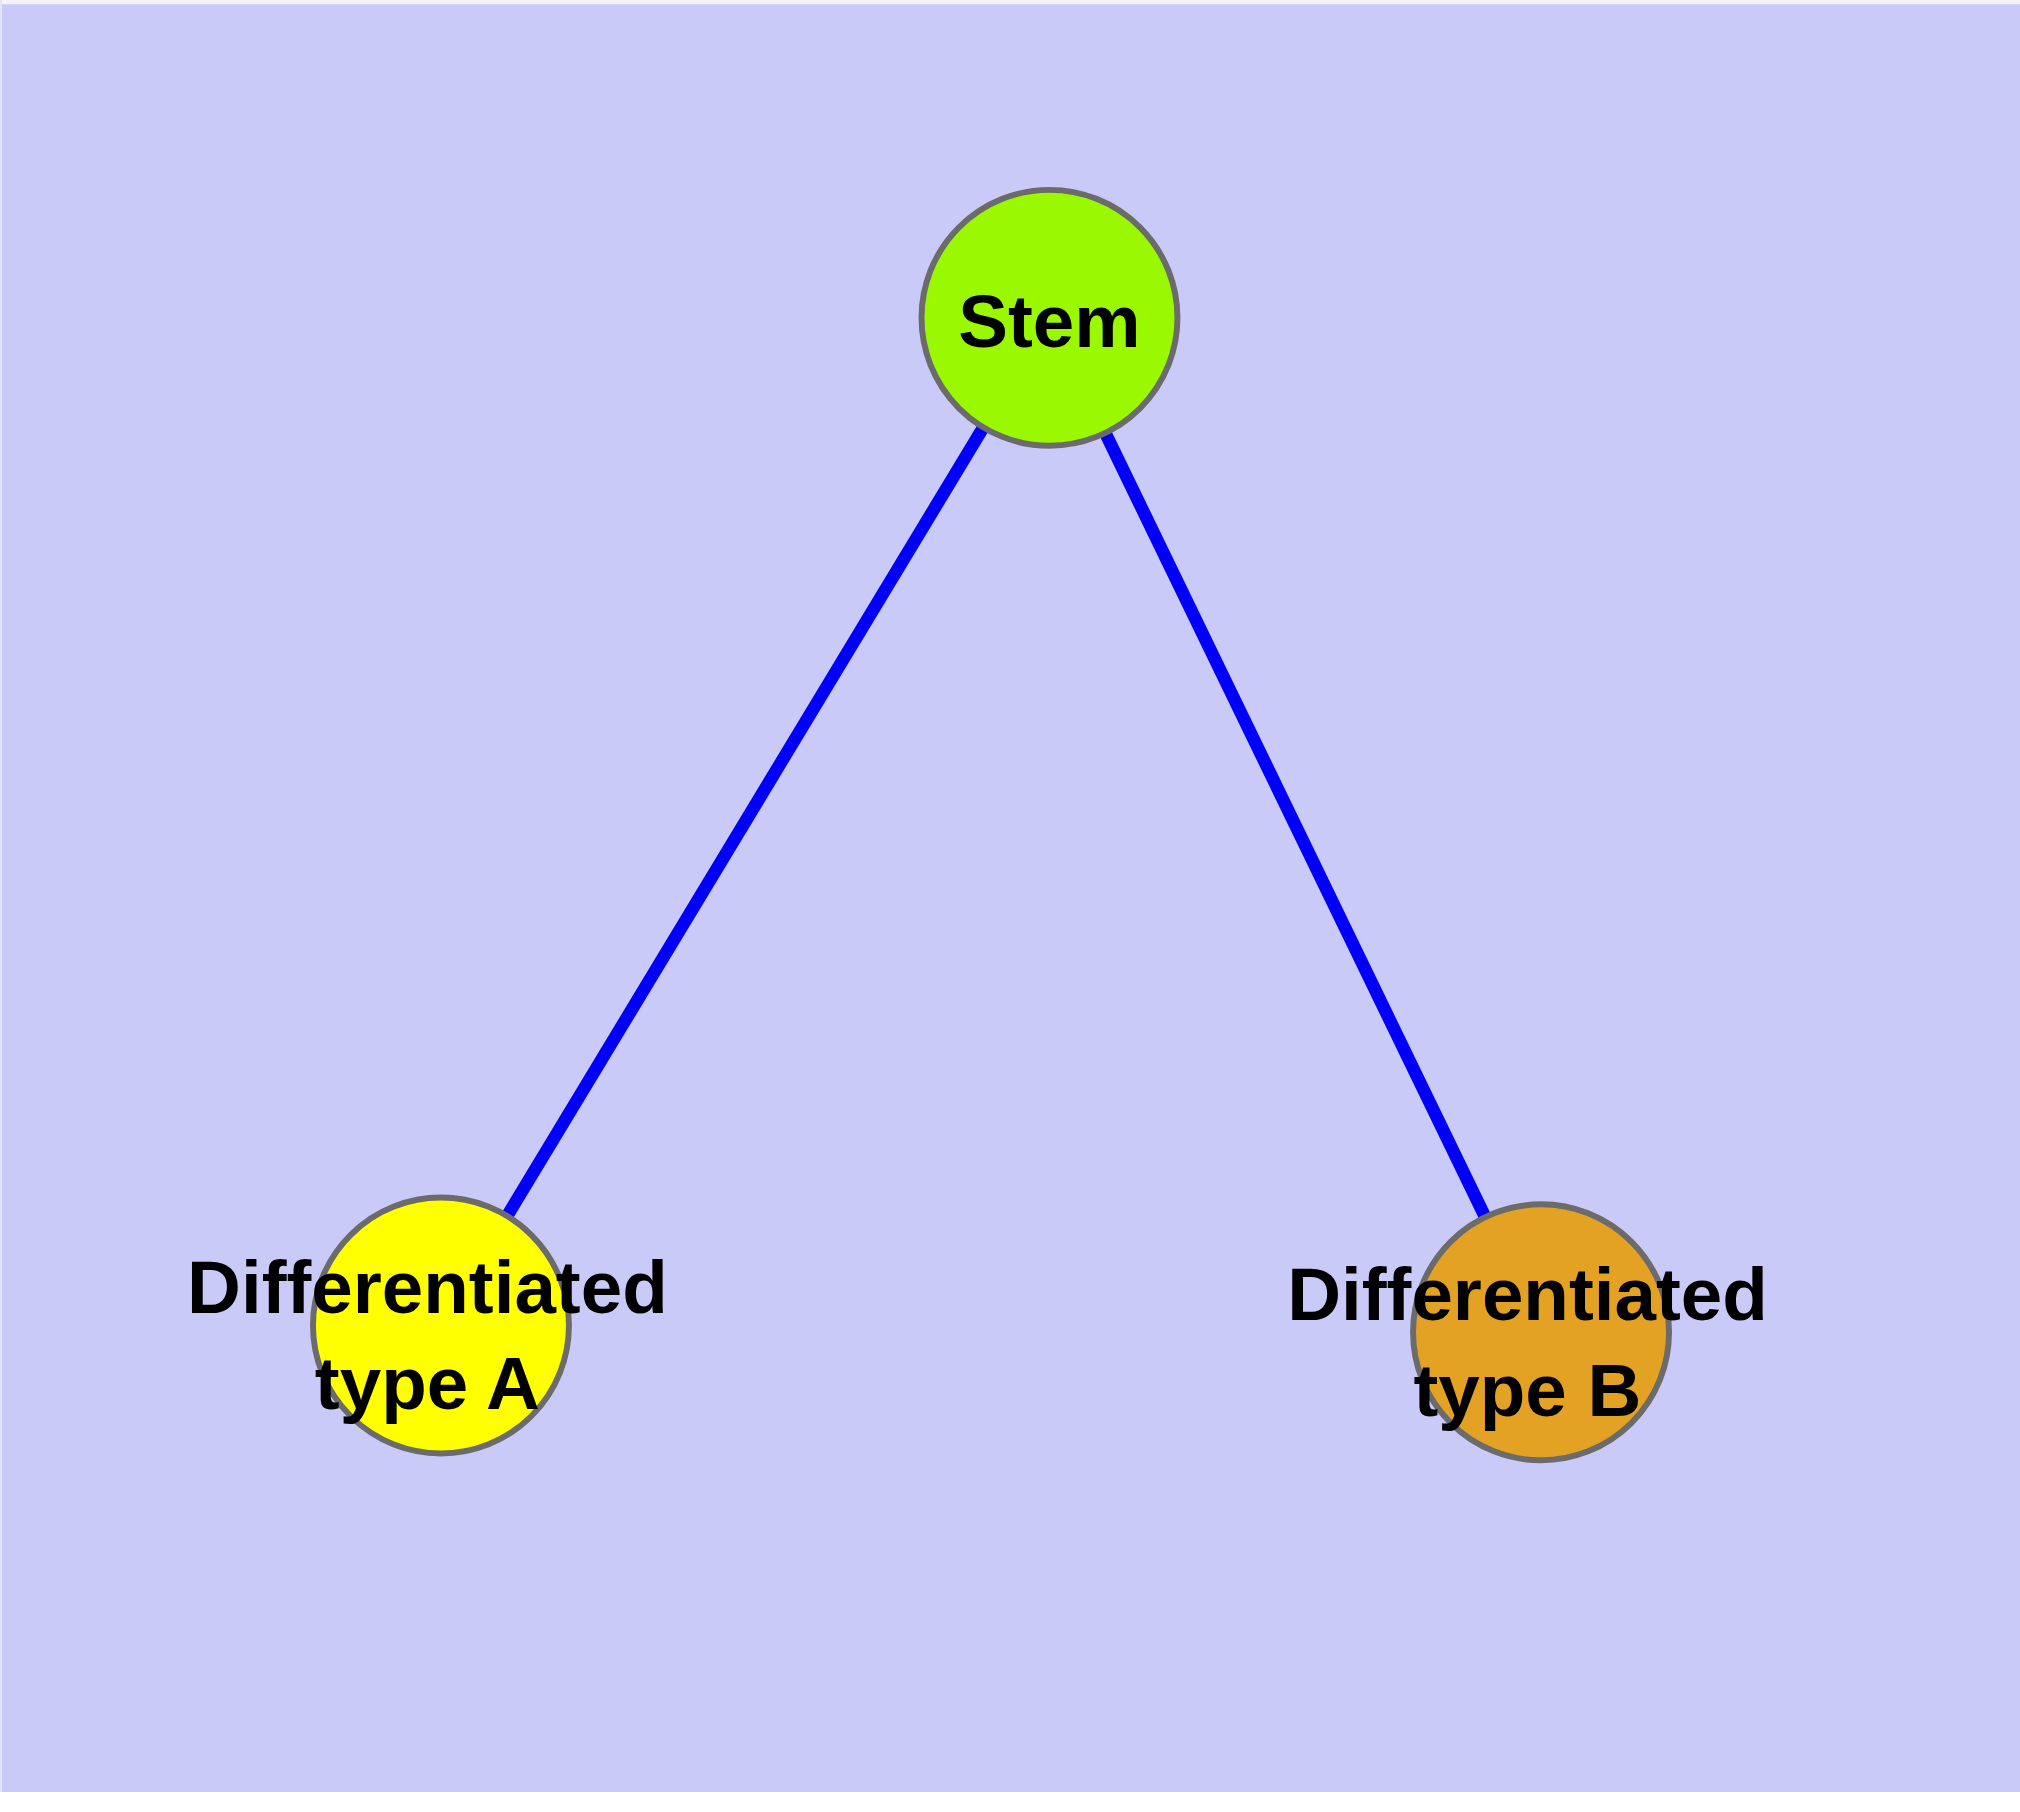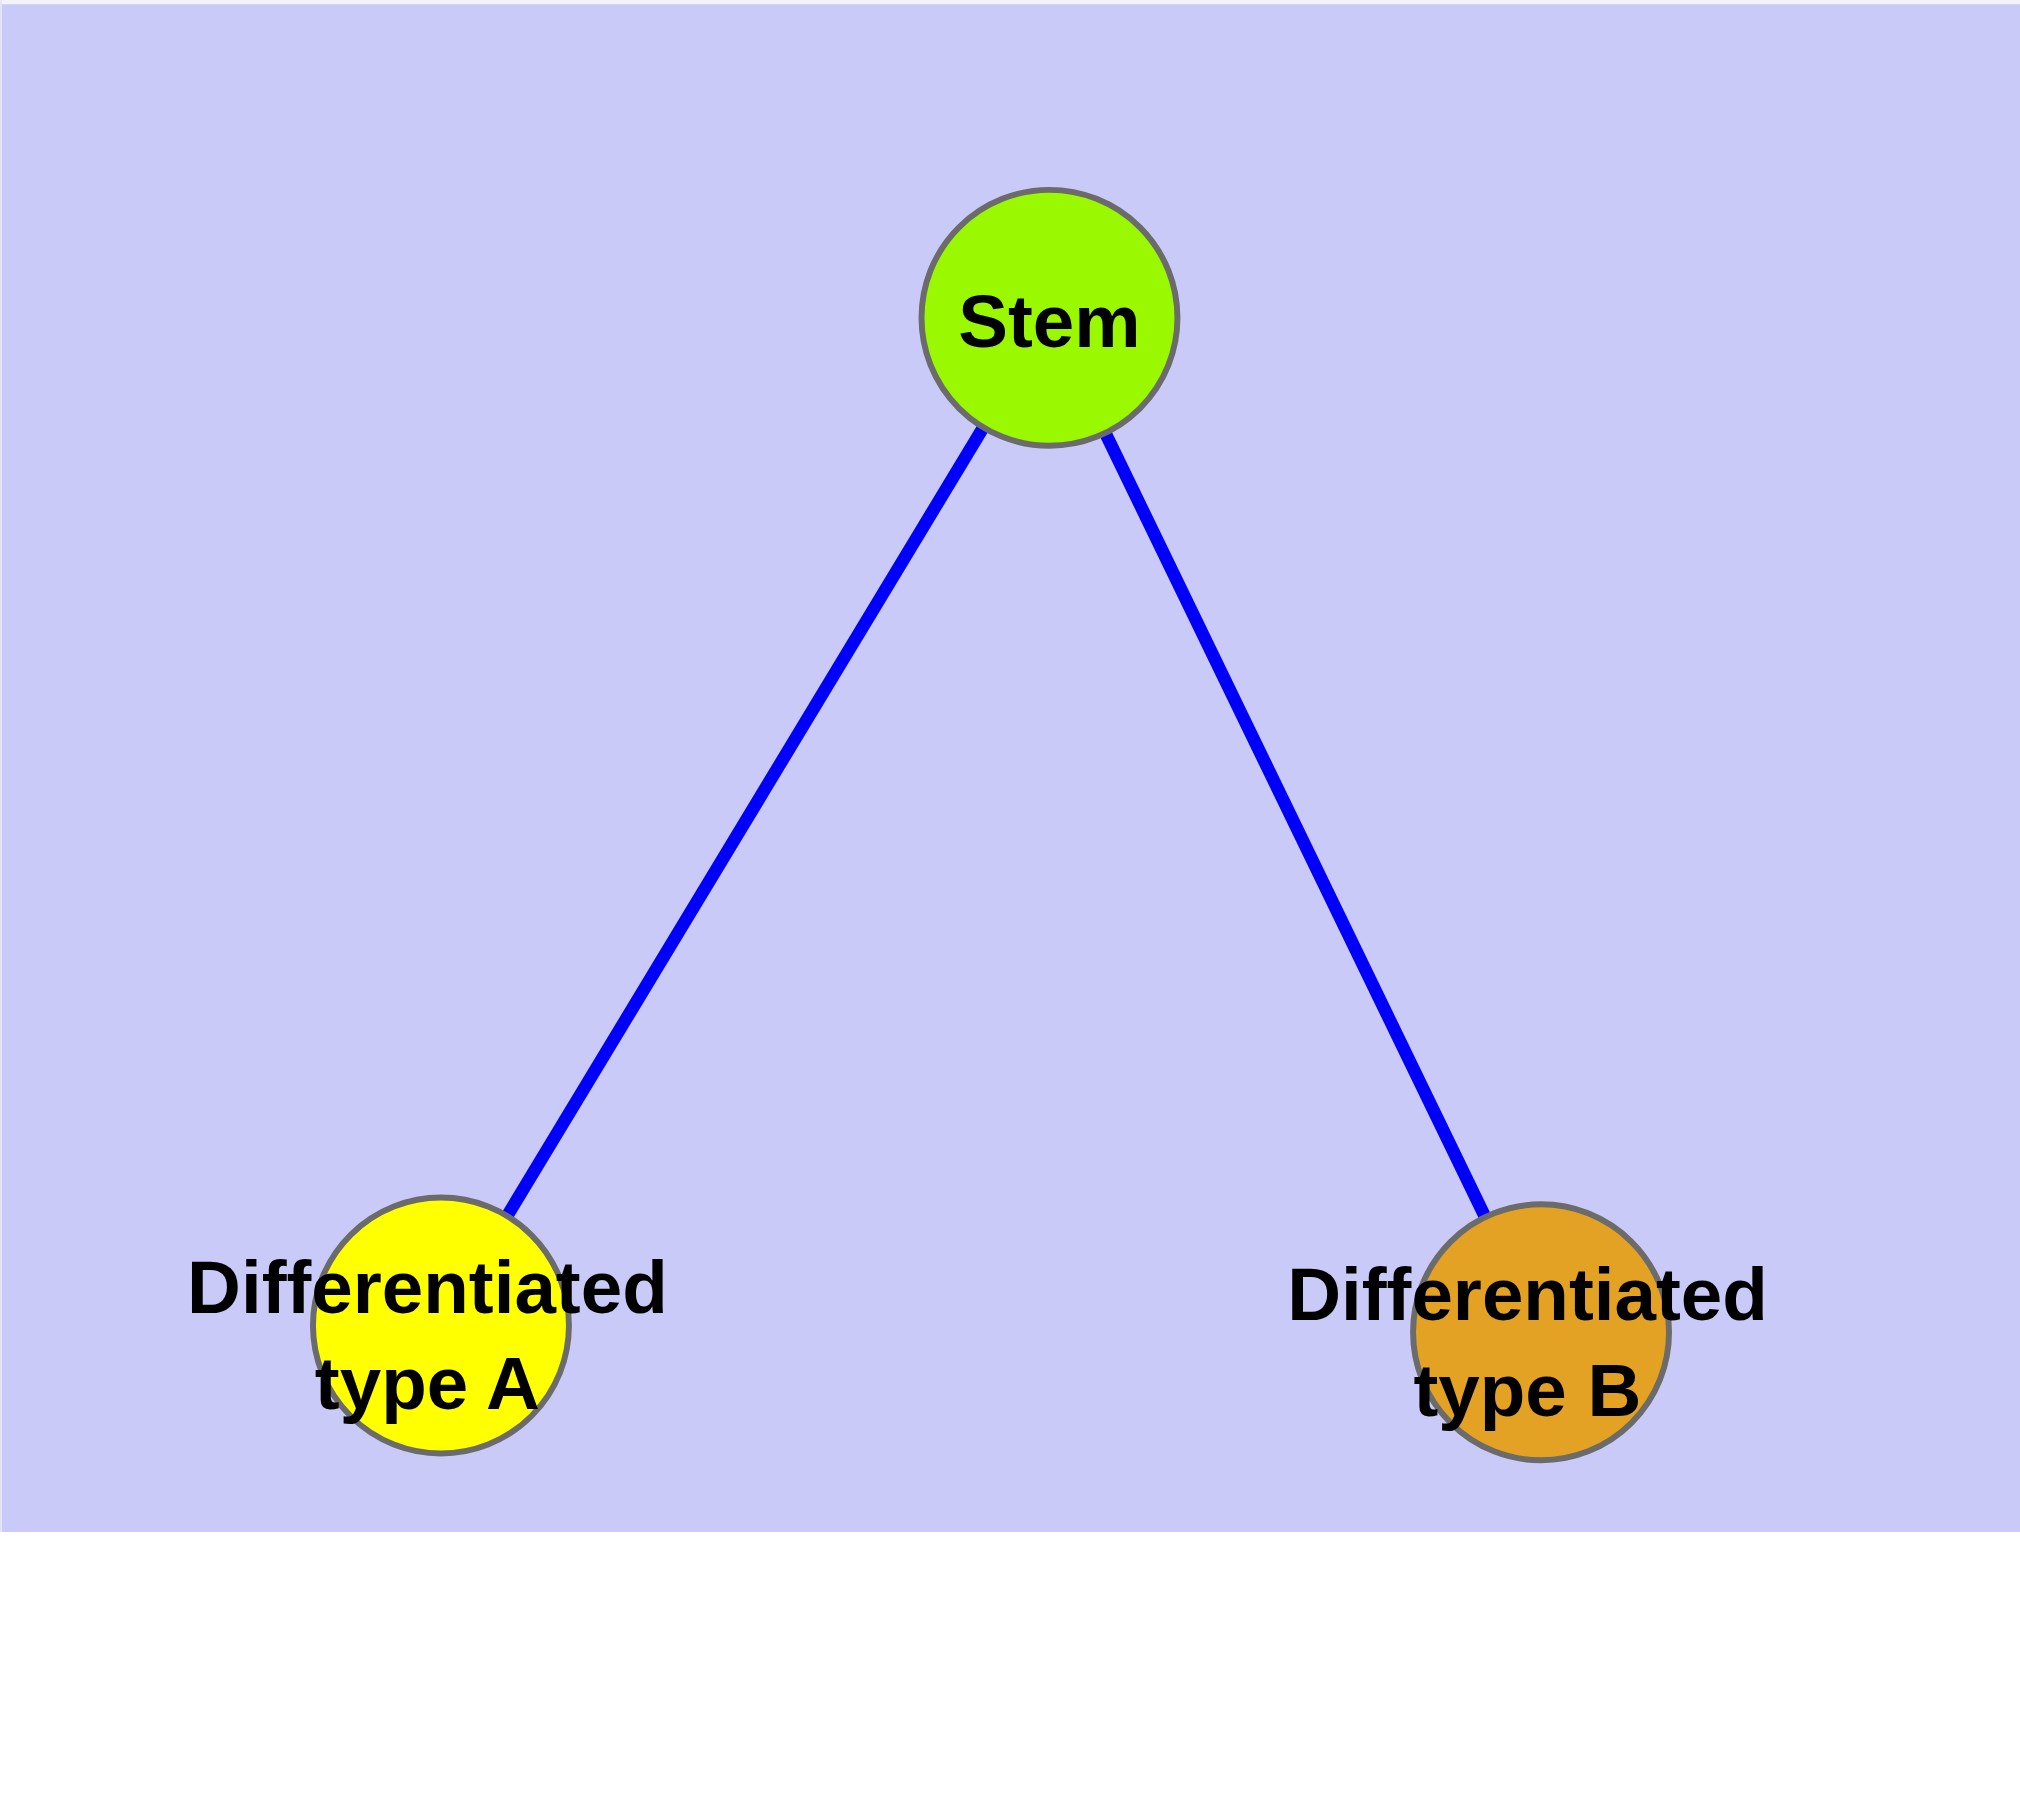--- a/index.html
+++ b/index.html
@@ -1,19 +1,19 @@
 <!DOCTYPE html>
 <html style="font-size:13.6px"><head>
 <meta charset="utf-8">
 <style>
   html, body { margin: 0; padding: 0; background: #ffffff; }
   .canvas {
     position: relative;
     width: 2021px;
-    height: 1532px;
+    height: 1792px;
     overflow: hidden;
   }
   svg { display: block; }
   .node-circle { stroke-width: 7px; }
   .edge-line { stroke-width: 15px; fill: none; stroke-linecap: butt; }
   .node-label {
     font-family: "Liberation Sans", "DejaVu Sans", sans-serif;
     font-weight: bold;
     font-size: 88px;
     text-anchor: middle;

